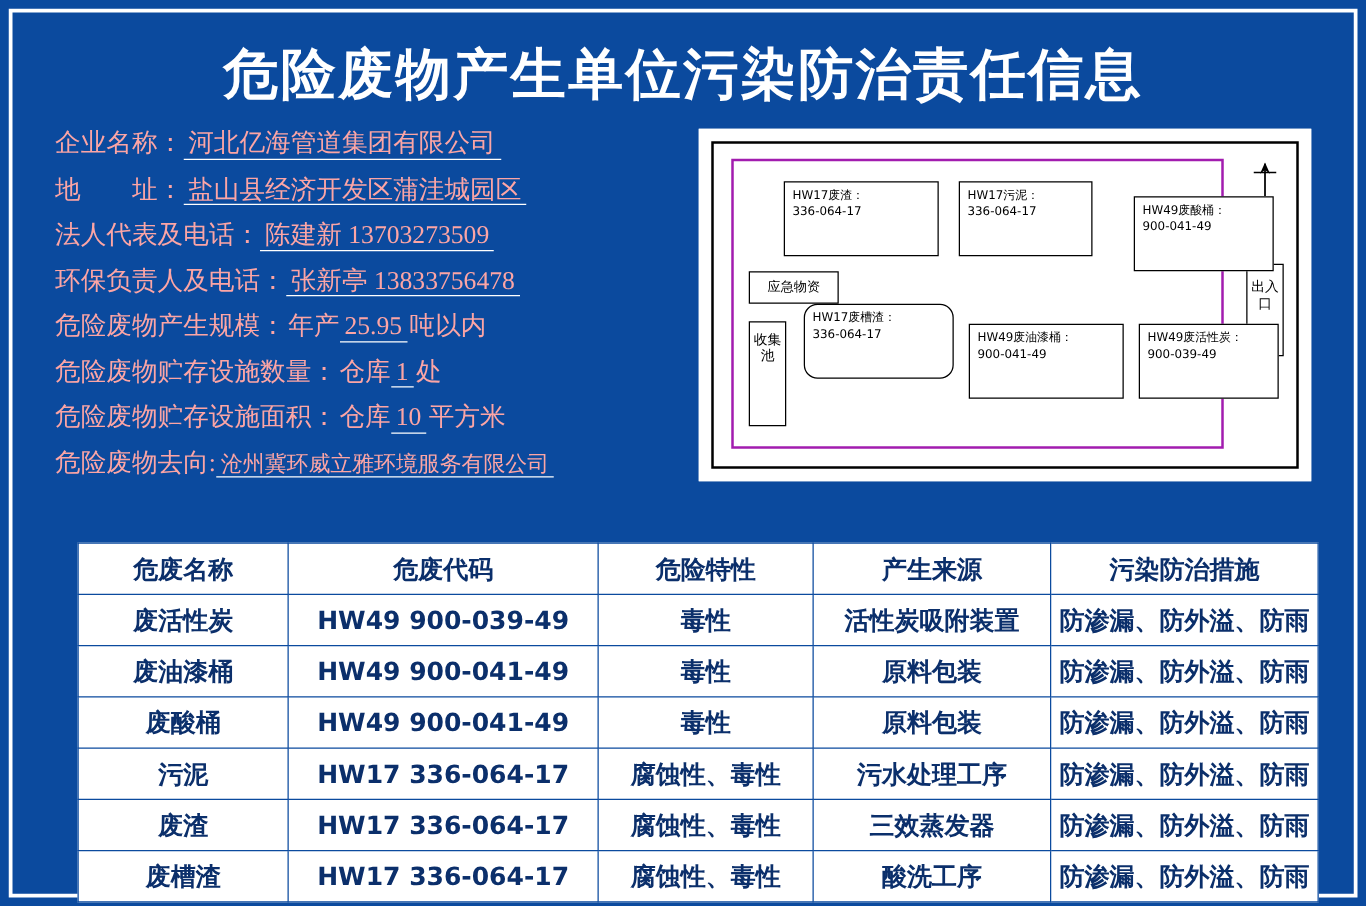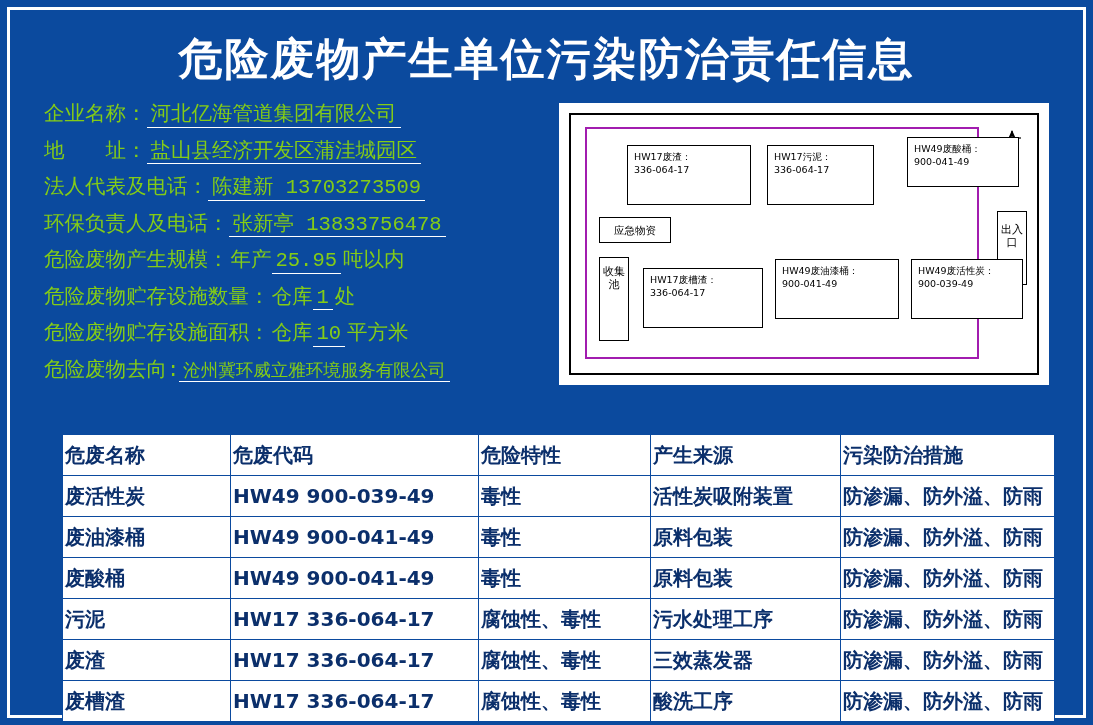--- a/index.html
+++ b/index.html
@@ -37,24 +37,24 @@
     font-family: "DejaVu Sans", "Liberation Sans", sans-serif;
   }
   .content {
     position: relative;
     display: flex;
     margin-top: 16px;
     padding: 0 28px 0 34px;
   }
   .fields {
     width: 470px;
-    color: #84cc16;
+    color: #fca5a5;
     font-size: 20.5px;
     line-height: 1.0;
-    font-family: Liberation Mono, monospace;
+    font-family: Liberation Serif, serif;
   }
   .field-row {
     display: flex;
     align-items: baseline;
     margin-bottom: 14px;
     white-space: nowrap;
   }
   .f-label {
     flex: none;
   }
@@ -172,21 +172,21 @@
   }
   table {
     border-collapse: collapse;
     width: 100%;
     background: #ffffff;
     table-layout: fixed;
   }
   td, th {
     border: 1.6px solid #0b4a9e;
     color: #0b2f6b;
-    text-align: left;
+    text-align: center;
     font-size: 20px;
     height: 40px;
     font-family: "DejaVu Sans", "Liberation Sans", sans-serif;
     font-weight: bold;
     padding: 0 2px;
     white-space: nowrap;
   }
   table tbody td {
     font-weight: bold;
   }
@@ -272,30 +272,30 @@
             <div class="cell" style="left:40px; top:16px; width:124px; height:60px;">
               <span>HW17废渣：</span>
               <span class="l2">336-064-17</span>
             </div>
 
             <div class="cell" style="left:180px; top:16px; width:107px; height:60px;">
               <span>HW17污泥：</span>
               <span class="l2">336-064-17</span>
             </div>
 
-            <div class="cell" style="left:320px; top:8px; width:112px; height:50px;">
+            <div class="cell" style="left:320px; top:28px; width:112px; height:60px;">
               <span>HW49废酸桶：</span>
               <span class="l2">900-041-49</span>
             </div>
 
             <div class="emergency">应急物资</div>
 
             <div class="pool"><span>收集池</span></div>
 
-            <div class="cell" style="left:56px; top:139px; width:120px; height:60px;">
+            <div class="cell" style="left:56px; top:114px; width:120px; height:60px;border-radius:11px;">
               <span>HW17废槽渣：</span>
               <span class="l2">336-064-17</span>
             </div>
 
             <div class="cell" style="left:188px; top:130px; width:124px; height:60px;">
               <span>HW49废油漆桶：</span>
               <span class="l2">900-041-49</span>
             </div>
 
             <div class="cell" style="left:324px; top:130px; width:112px; height:60px;">

